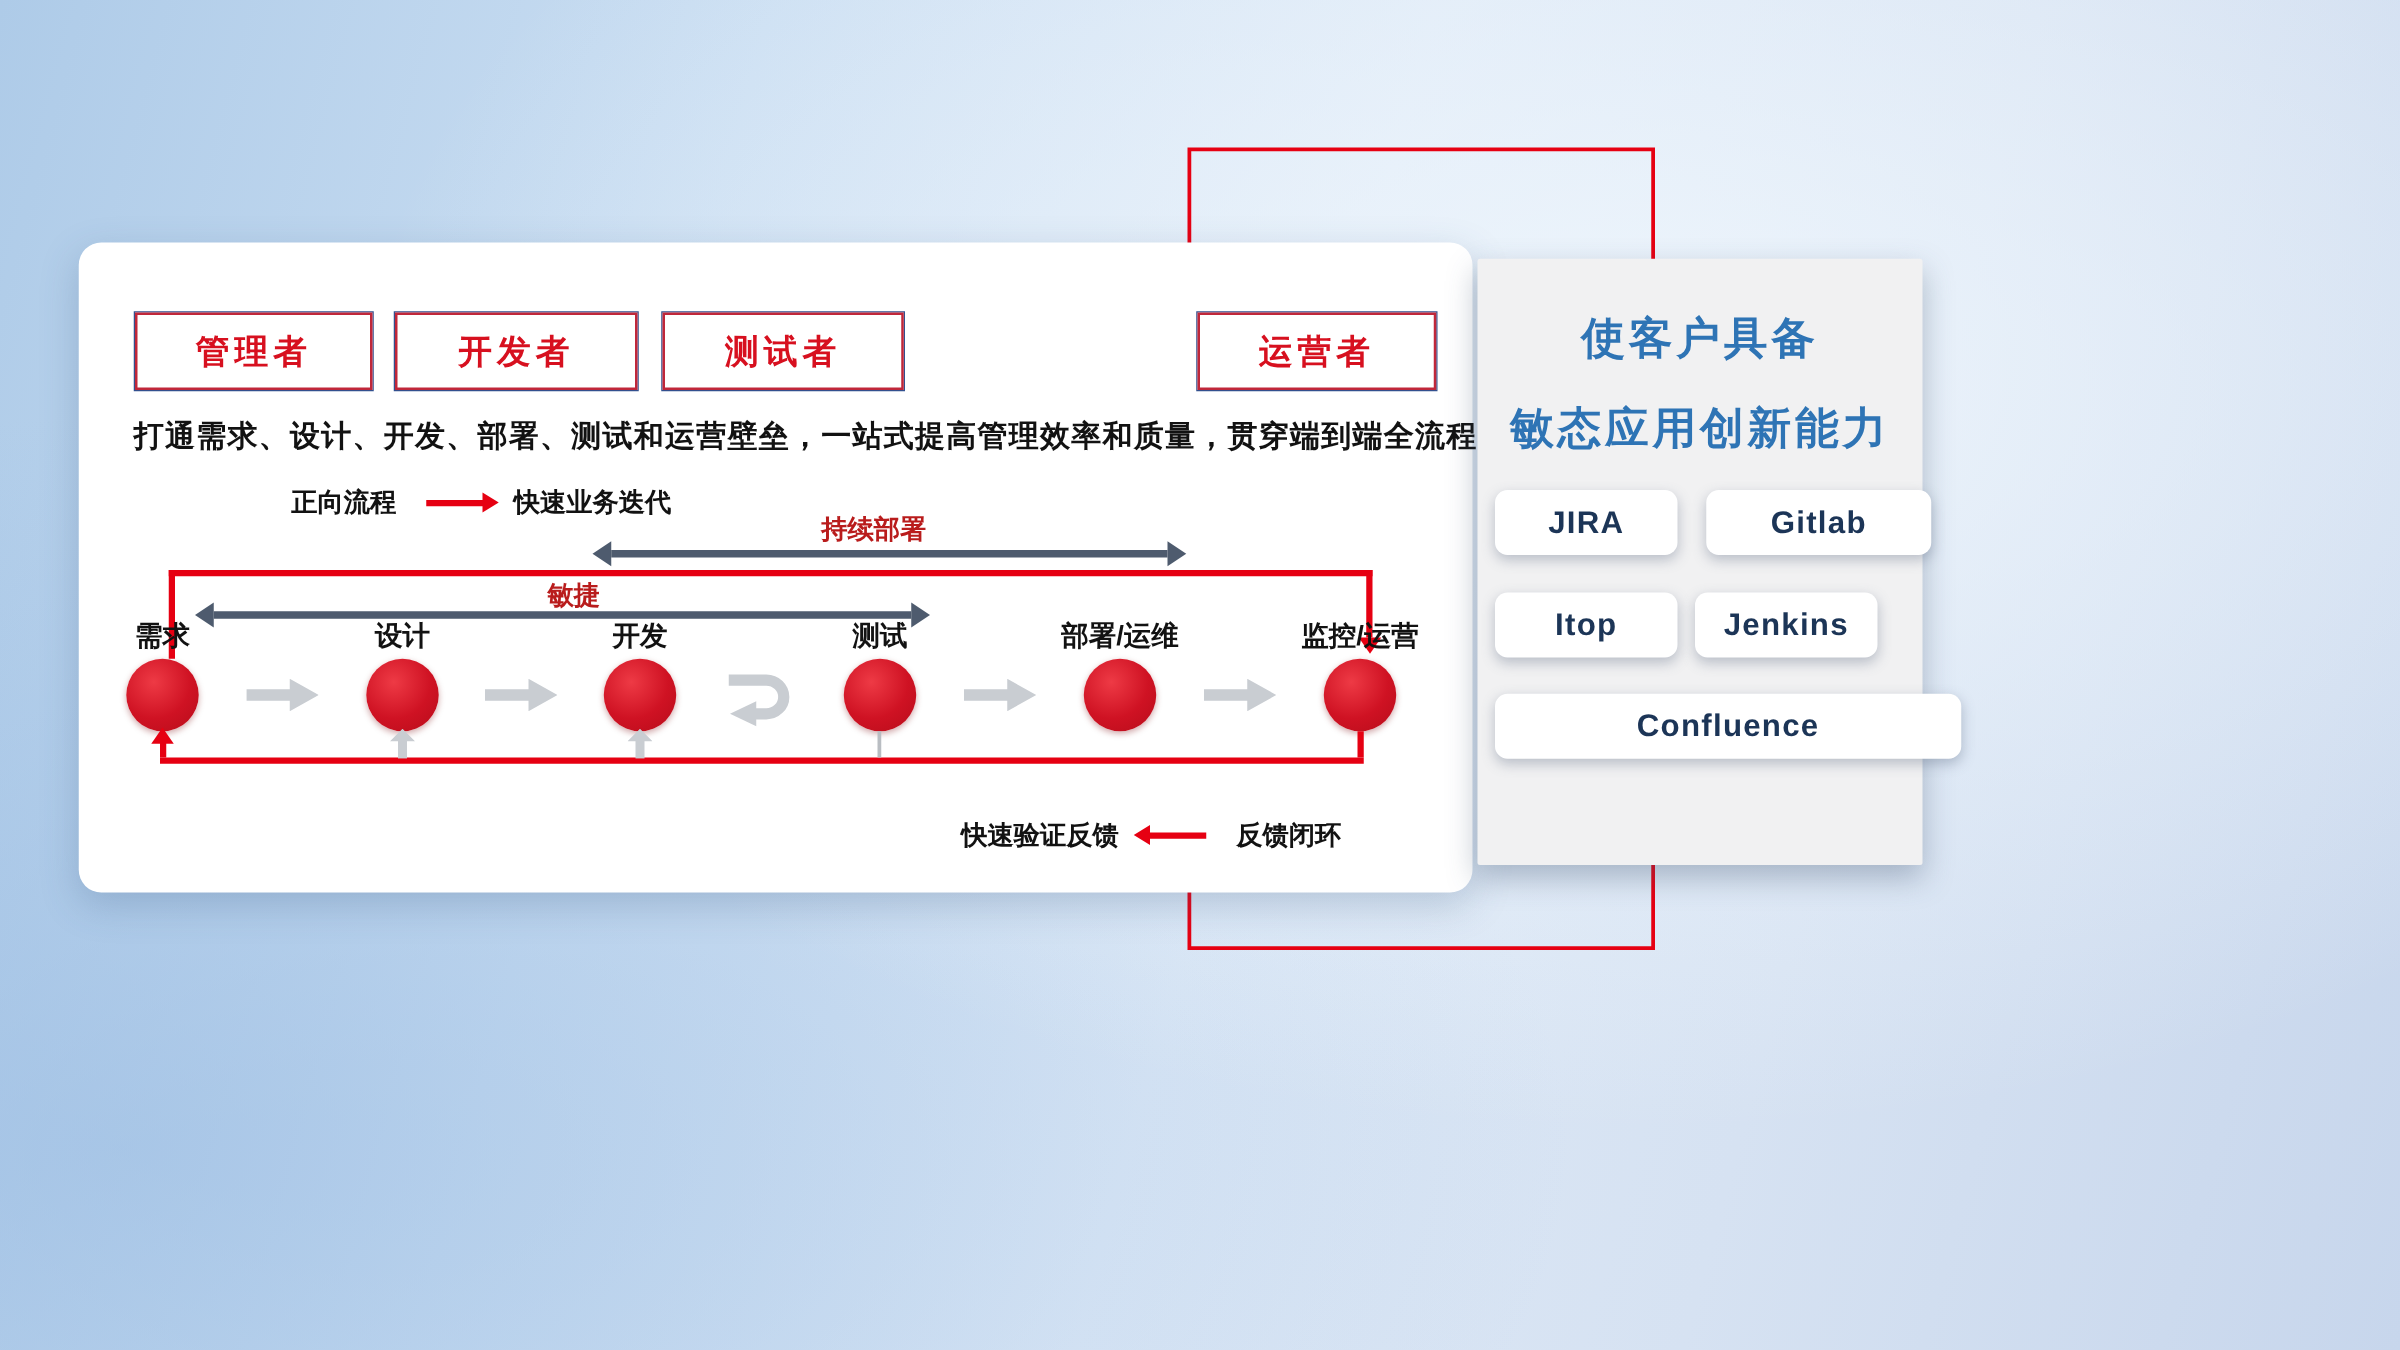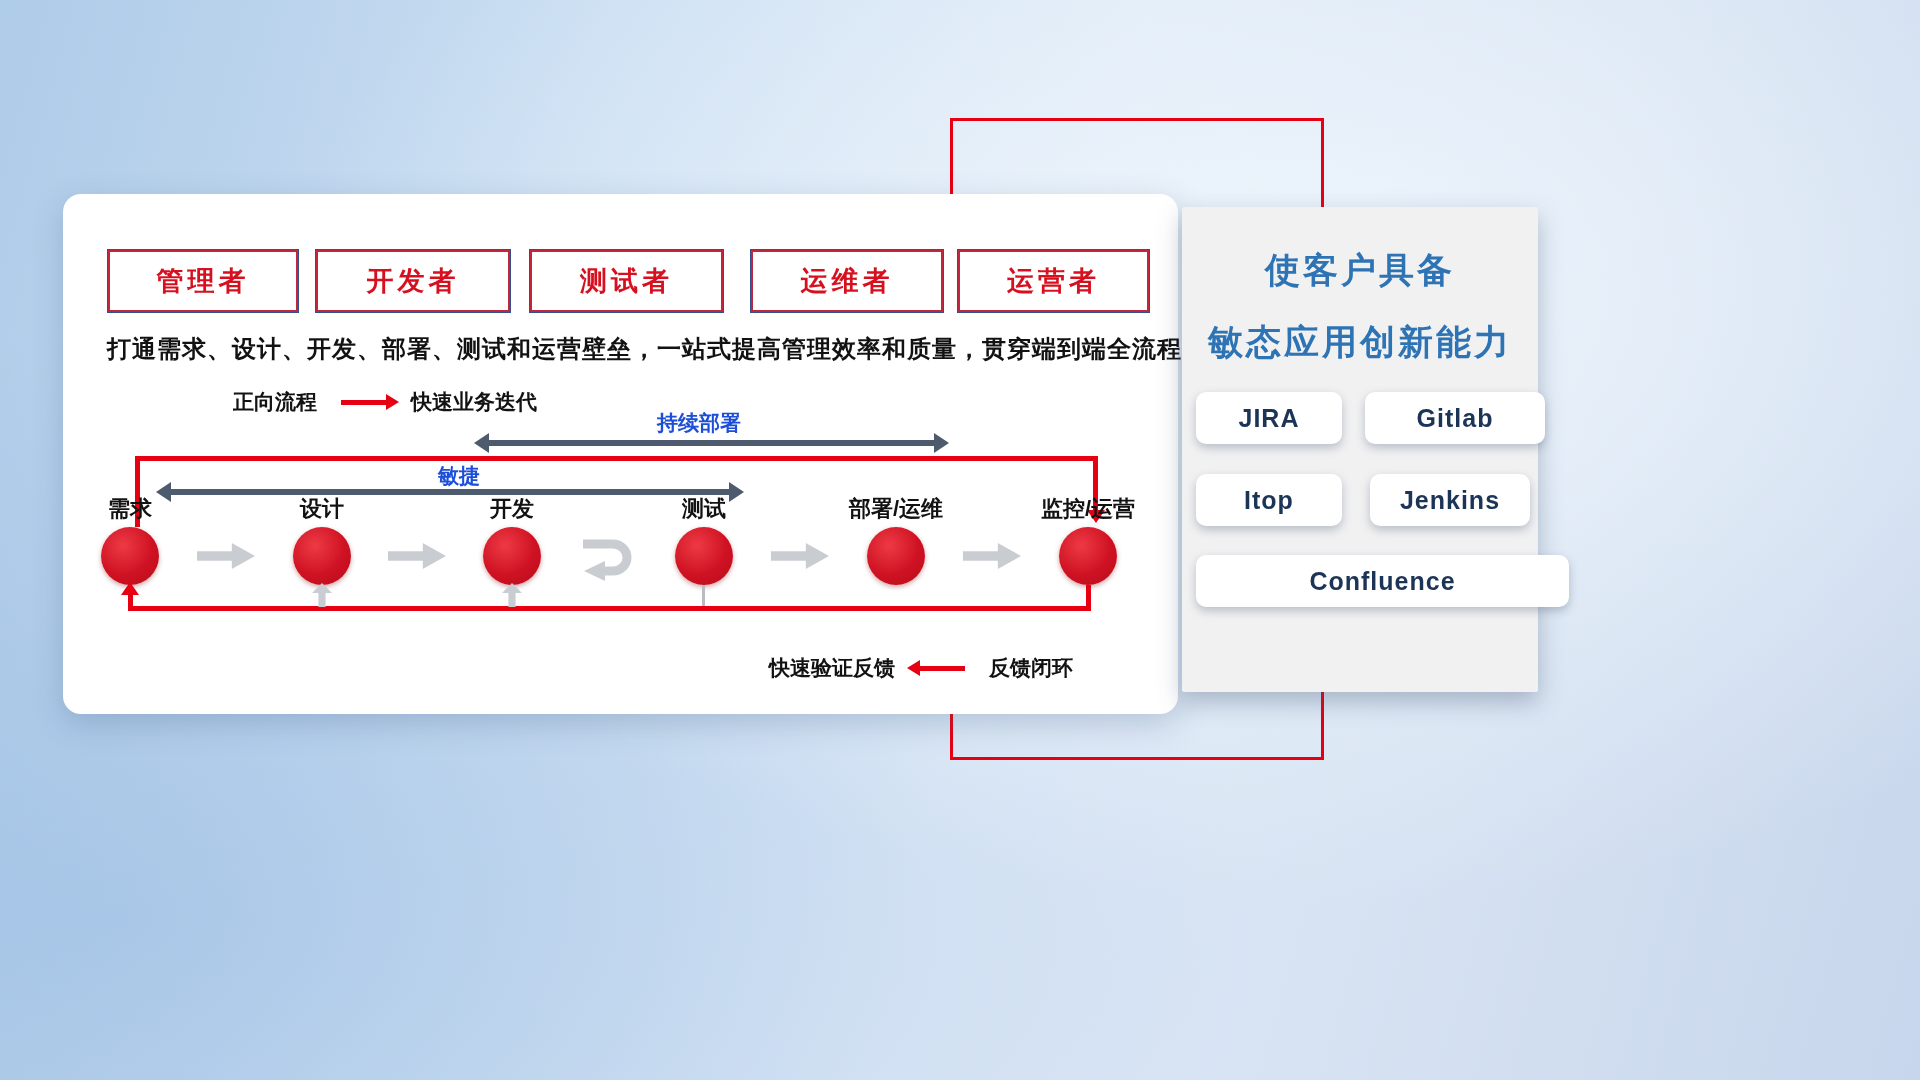--- a/index.html
+++ b/index.html
@@ -61,21 +61,21 @@
     content:"";position:absolute;right:-12px;top:-6px;width:0;height:0;
     border:8px solid transparent;border-left:13px solid var(--red);border-right:0;
   }
   .legend-arrow-left{position:relative;width:46px;height:5px;background:var(--red);}
   .legend-arrow-left::before{
     content:"";position:absolute;left:-12px;top:-6px;width:0;height:0;
     border:8px solid transparent;border-right:13px solid var(--red);border-left:0;
   }
 
   .span-label{
-    position:absolute;text-align:center;font-size:21px;font-weight:700;color:#1d4ed8;
+    position:absolute;text-align:center;font-size:21px;font-weight:700;color:#b91c1c;
   }
 
   
   .darrow{position:absolute;height:6px;background:var(--dark-arrow);}
   .darrow::before{
     content:"";position:absolute;left:-15px;top:-7px;width:0;height:0;
     border:10px solid transparent;border-right:15px solid var(--dark-arrow);border-left:0;
   }
   .darrow::after{
     content:"";position:absolute;right:-15px;top:-7px;width:0;height:0;
@@ -145,23 +145,20 @@
   <div class="card">
 
     <div class="role-box" style="left:26px;width:190px">
         <span>管理者</span>
       </div>
     <div class="role-box" style="left:234px;width:194px">
         <span>开发者</span>
       </div>
     <div class="role-box" style="left:448px;width:193px">
         <span>测试者</span>
-      </div>
-    <div class="role-box" style="left:669px;width:192px">
-        <span>运维者</span>
       </div>
     <div class="role-box" style="left:876px;width:191px">
         <span>运营者</span>
       </div>
 
     <div class="desc">打通需求、设计、开发、部署、测试和运营壁垒，一站式提高管理效率和质量，贯穿端到端全流程</div>
 
     <div class="legend" style="left:170px;top:195px">
       <span>正向流程</span>
       <span class="legend-arrow-right"></span>
@@ -219,17 +216,17 @@
 
   </div>
 
   <div class="panel">
     <div class="panel-title" style="top:112px">敏态应用创新能力</div>
     <div class="panel-title" style="top:40px">使客户具备</div>
 
     <div class="tool" style="left:14px;top:185px;width:146px">JIRA</div>
     <div class="tool" style="left:183px;top:185px;width:180px">Gitlab</div>
     <div class="tool" style="left:14px;top:267px;width:146px">Itop</div>
-    <div class="tool" style="left:188px;top:267px;width:160px">Jenkins</div>
+    <div class="tool" style="left:174px;top:267px;width:146px">Jenkins</div>
     <div class="tool" style="left:14px;top:348px;width:373px">Confluence</div>
   </div>
 
 </div>
 
 </body></html>

